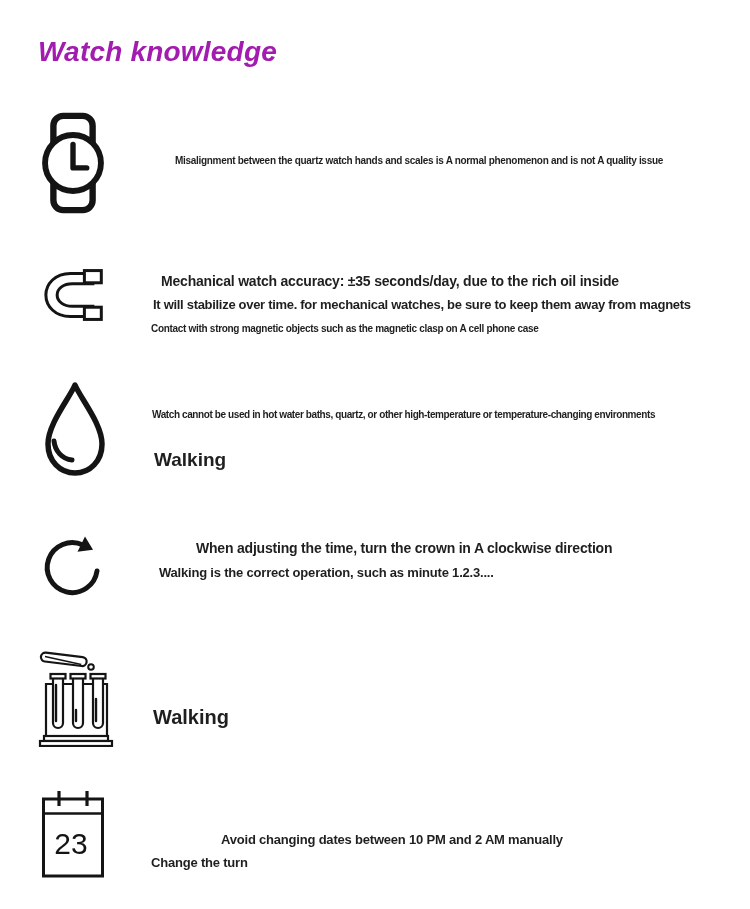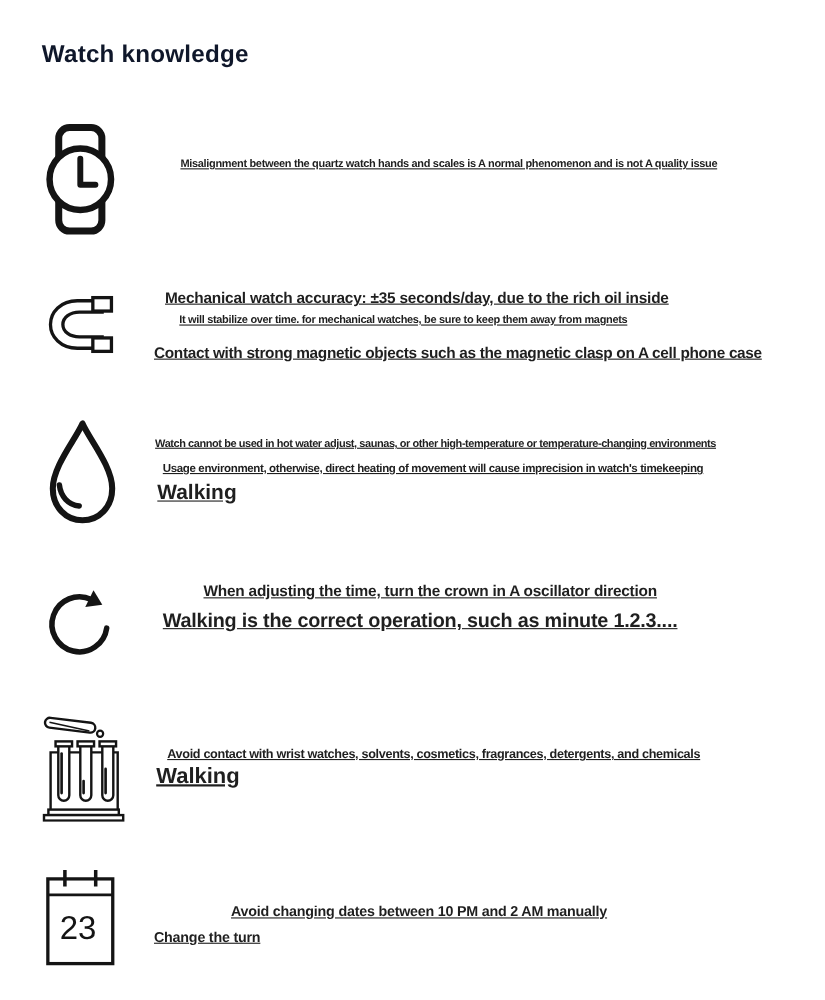--- a/index.html
+++ b/index.html
@@ -1,43 +1,43 @@
 <!DOCTYPE html>
 <html><head>
 <meta charset="utf-8">
 <style>
   html,body{margin:0;padding:0;background:#fff;}
   .page{position:relative;width:750px;height:909px;background:#fff;overflow:hidden;
         font-family:"Liberation Sans","DejaVu Sans",sans-serif;color:#1f1f1f;}
-  .title{position:absolute;left:38px;top:36px;margin:0;font-size:22px;font-weight:700;letter-spacing:.2px;color:#0f172a;}
+  .title{position:absolute;left:38px;top:36px;margin:0;font-size:28px;font-weight:700;letter-spacing:.2px;color:#a21caf;font-style:italic;}
   .sec{position:absolute;left:0;width:750px;}
   #s1{top:110px;height:145px}
   #s2{top:258px;height:115px}
   #s3{top:378px;height:135px}
   #s4{top:520px;height:120px}
   #s5{top:645px;height:135px}
   #s6{top:788px;height:115px}
   .ic{position:absolute;display:block;line-height:0;text-align:right;}
   #s1 .ic{left:40px;top:2px}
   #s2 .ic{left:38px;top:6px}
   #s3 .ic{left:38px;top:2px}
   #s4 .ic{left:40px;top:4px}
   #s5 .ic{left:36px;top:2px}
   #s6 .ic{left:40px;top:0}
-  .l{position:absolute;margin:0;font-weight:700;white-space:nowrap;color:#1f1f1f;text-decoration:underline;}
+  .l{position:absolute;margin:11px;font-weight:700;white-space:nowrap;color:#1f1f1f;}
   .t-s1-0{left:164px;top:34px;font-size:10px;letter-spacing:-.3px}
   .t-s1-1{left:148px;top:52px;font-size:12.5px;letter-spacing:-.3px}
   .t-s2-0{left:150px;top:4px;font-size:14px;letter-spacing:-.2px}
-  .t-s2-1{left:163px;top:28px;font-size:10px;letter-spacing:-.3px}
-  .t-s2-2{left:140px;top:54px;font-size:14px;letter-spacing:-.3px}
+  .t-s2-1{left:142px;top:28px;font-size:13px;letter-spacing:-.3px}
+  .t-s2-2{left:140px;top:54px;font-size:10px;letter-spacing:-.3px}
   .t-s3-0{left:141px;top:20px;font-size:10px;letter-spacing:-.4px}
   .t-s3-1{left:148px;top:42px;font-size:10.5px;letter-spacing:-.35px}
   .t-s3-2{left:143px;top:60px;font-size:19px;letter-spacing:0}
   .t-s4-0{left:185px;top:9px;font-size:14px;letter-spacing:-.2px}
-  .t-s4-1{left:148px;top:34px;font-size:18px;letter-spacing:-.2px}
+  .t-s4-1{left:148px;top:34px;font-size:13px;letter-spacing:-.2px}
   .t-s4-2{left:152px;top:62px;font-size:10.5px;letter-spacing:-.2px}
   .t-s5-0{left:152px;top:35px;font-size:11.5px;letter-spacing:-.3px}
   .t-s5-1{left:142px;top:50px;font-size:20px}
   .t-s6-0{left:210px;top:33px;font-size:13px;letter-spacing:-.2px}
   .t-s6-1{left:140px;top:56px;font-size:13px;letter-spacing:-.2px}
   svg{display:block}
   .cal-num{font-family:"Liberation Sans","DejaVu Sans",sans-serif;font-size:30px;font-weight:400;fill:#141414;}
 </style>
 </head>
 <body>
@@ -70,33 +70,32 @@
     <p class="l t-s2-2">Contact with strong magnetic objects such as the magnetic clasp on A cell phone case</p>
   </section>
 
   <section class="sec" id="s3">
     <span class="ic">
       <svg width="74" height="100" viewBox="0 0 74 100">
         <path d="M37 5 C31 19 10 44 10 64 C10 81 22 93 37 93 C52 93 64 81 64 64 C64 44 43 19 37 5 Z" fill="none" stroke="#141414" stroke-width="5.5" stroke-linejoin="round"></path>
         <path d="M16 61 C17 71 24 79 34 80" fill="none" stroke="#141414" stroke-width="5" stroke-linecap="round"></path>
       </svg>
     </span>
-    <p class="l t-s3-0">Watch cannot be used in hot water adjust, saunas, or other high-temperature or temperature-changing environments</p>
-    <p class="l t-s3-1">Usage environment, otherwise, direct heating of movement will cause imprecision in watch's timekeeping</p>
+    <p class="l t-s3-0">Watch cannot be used in hot water baths, quartz, or other high-temperature or temperature-changing environments</p>
     <p class="l t-s3-2">Walking</p>
   </section>
 
   <section class="sec" id="s4">
     <span class="ic">
       <svg width="66" height="80" viewBox="0 0 66 80">
         <path d="M57 47 A25 25 0 1 1 43 21" fill="none" stroke="#141414" stroke-width="5" stroke-linecap="round"></path>
         <polygon points="45,12.5 37.5,27.8 53,25.7" fill="#141414"></polygon>
       </svg>
     </span>
-    <p class="l t-s4-0">When adjusting the time, turn the crown in A oscillator direction</p>
+    <p class="l t-s4-0">When adjusting the time, turn the crown in A clockwise direction</p>
     <p class="l t-s4-1">Walking is the correct operation, such as minute 1.2.3....</p>
   </section>
 
   <section class="sec" id="s5">
     <span class="ic">
       <svg width="78" height="100" viewBox="0 0 78 100">
 
         <path d="M10 37 H71 M10 36 V95 M71 36 V95" fill="none" stroke="#141414" stroke-width="2.2"></path>
 
         <g fill="#fff" stroke="#141414" stroke-width="2.2">
@@ -116,21 +115,20 @@
         <rect x="8" y="89" width="64" height="5" fill="#fff" stroke="#141414" stroke-width="2.2"></rect>
         <rect x="4" y="94" width="72" height="5" fill="#fff" stroke="#141414" stroke-width="2.2"></rect>
 
         <g transform="rotate(7 5 9)">
           <rect x="5" y="5" width="46" height="9" rx="4.5" fill="#fff" stroke="#141414" stroke-width="2.2"></rect>
           <line x1="9" y1="9" x2="46" y2="12.5" stroke="#141414" stroke-width="1.4"></line>
         </g>
         <circle cx="55" cy="20" r="2.8" fill="#fff" stroke="#141414" stroke-width="2"></circle>
       </svg>
     </span>
-    <p class="l t-s5-0">Avoid contact with wrist watches, solvents, cosmetics, fragrances, detergents, and chemicals</p>
     <p class="l t-s5-1">Walking</p>
   </section>
 
   <section class="sec" id="s6">
     <span class="ic">
       <svg width="66" height="92" viewBox="0 0 66 92">
         <rect x="3.5" y="11" width="59" height="77" fill="#fff" stroke="#141414" stroke-width="3"></rect>
         <line x1="3.5" y1="25.5" x2="62.5" y2="25.5" stroke="#141414" stroke-width="2.6"></line>
         <line x1="19" y1="3" x2="19" y2="18" stroke="#141414" stroke-width="3.2"></line>
         <line x1="47" y1="3" x2="47" y2="18" stroke="#141414" stroke-width="3.2"></line>

